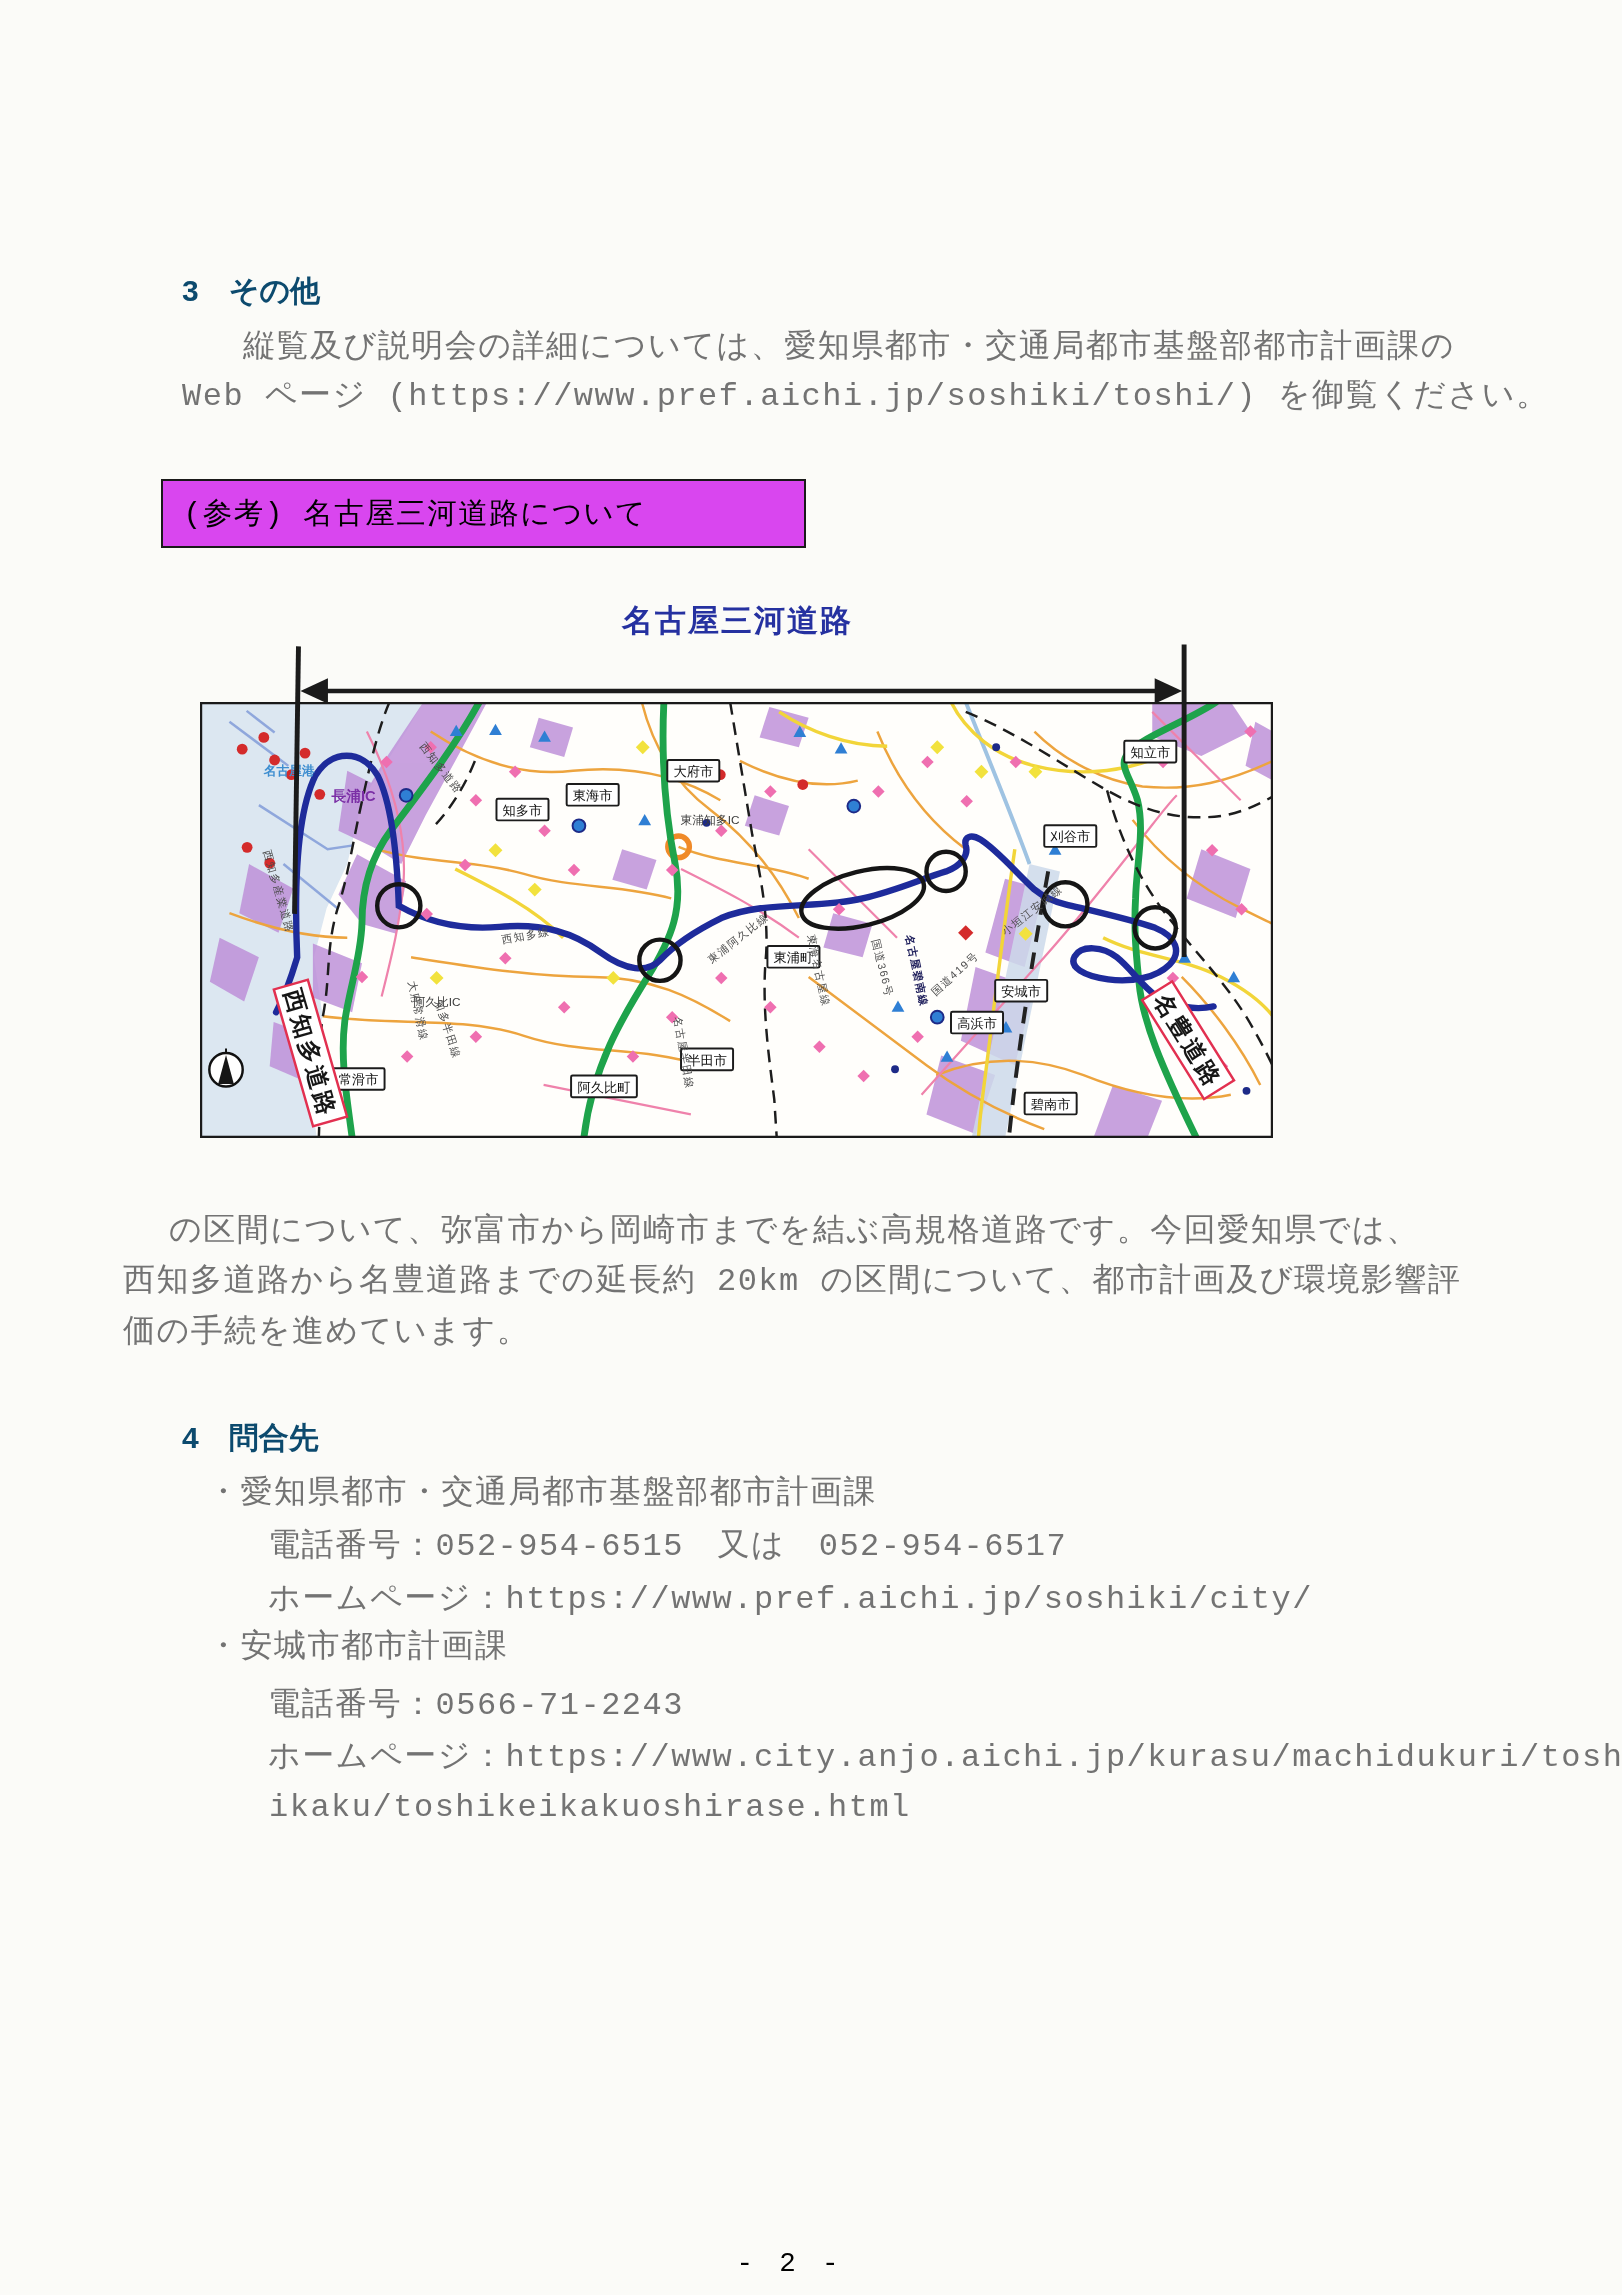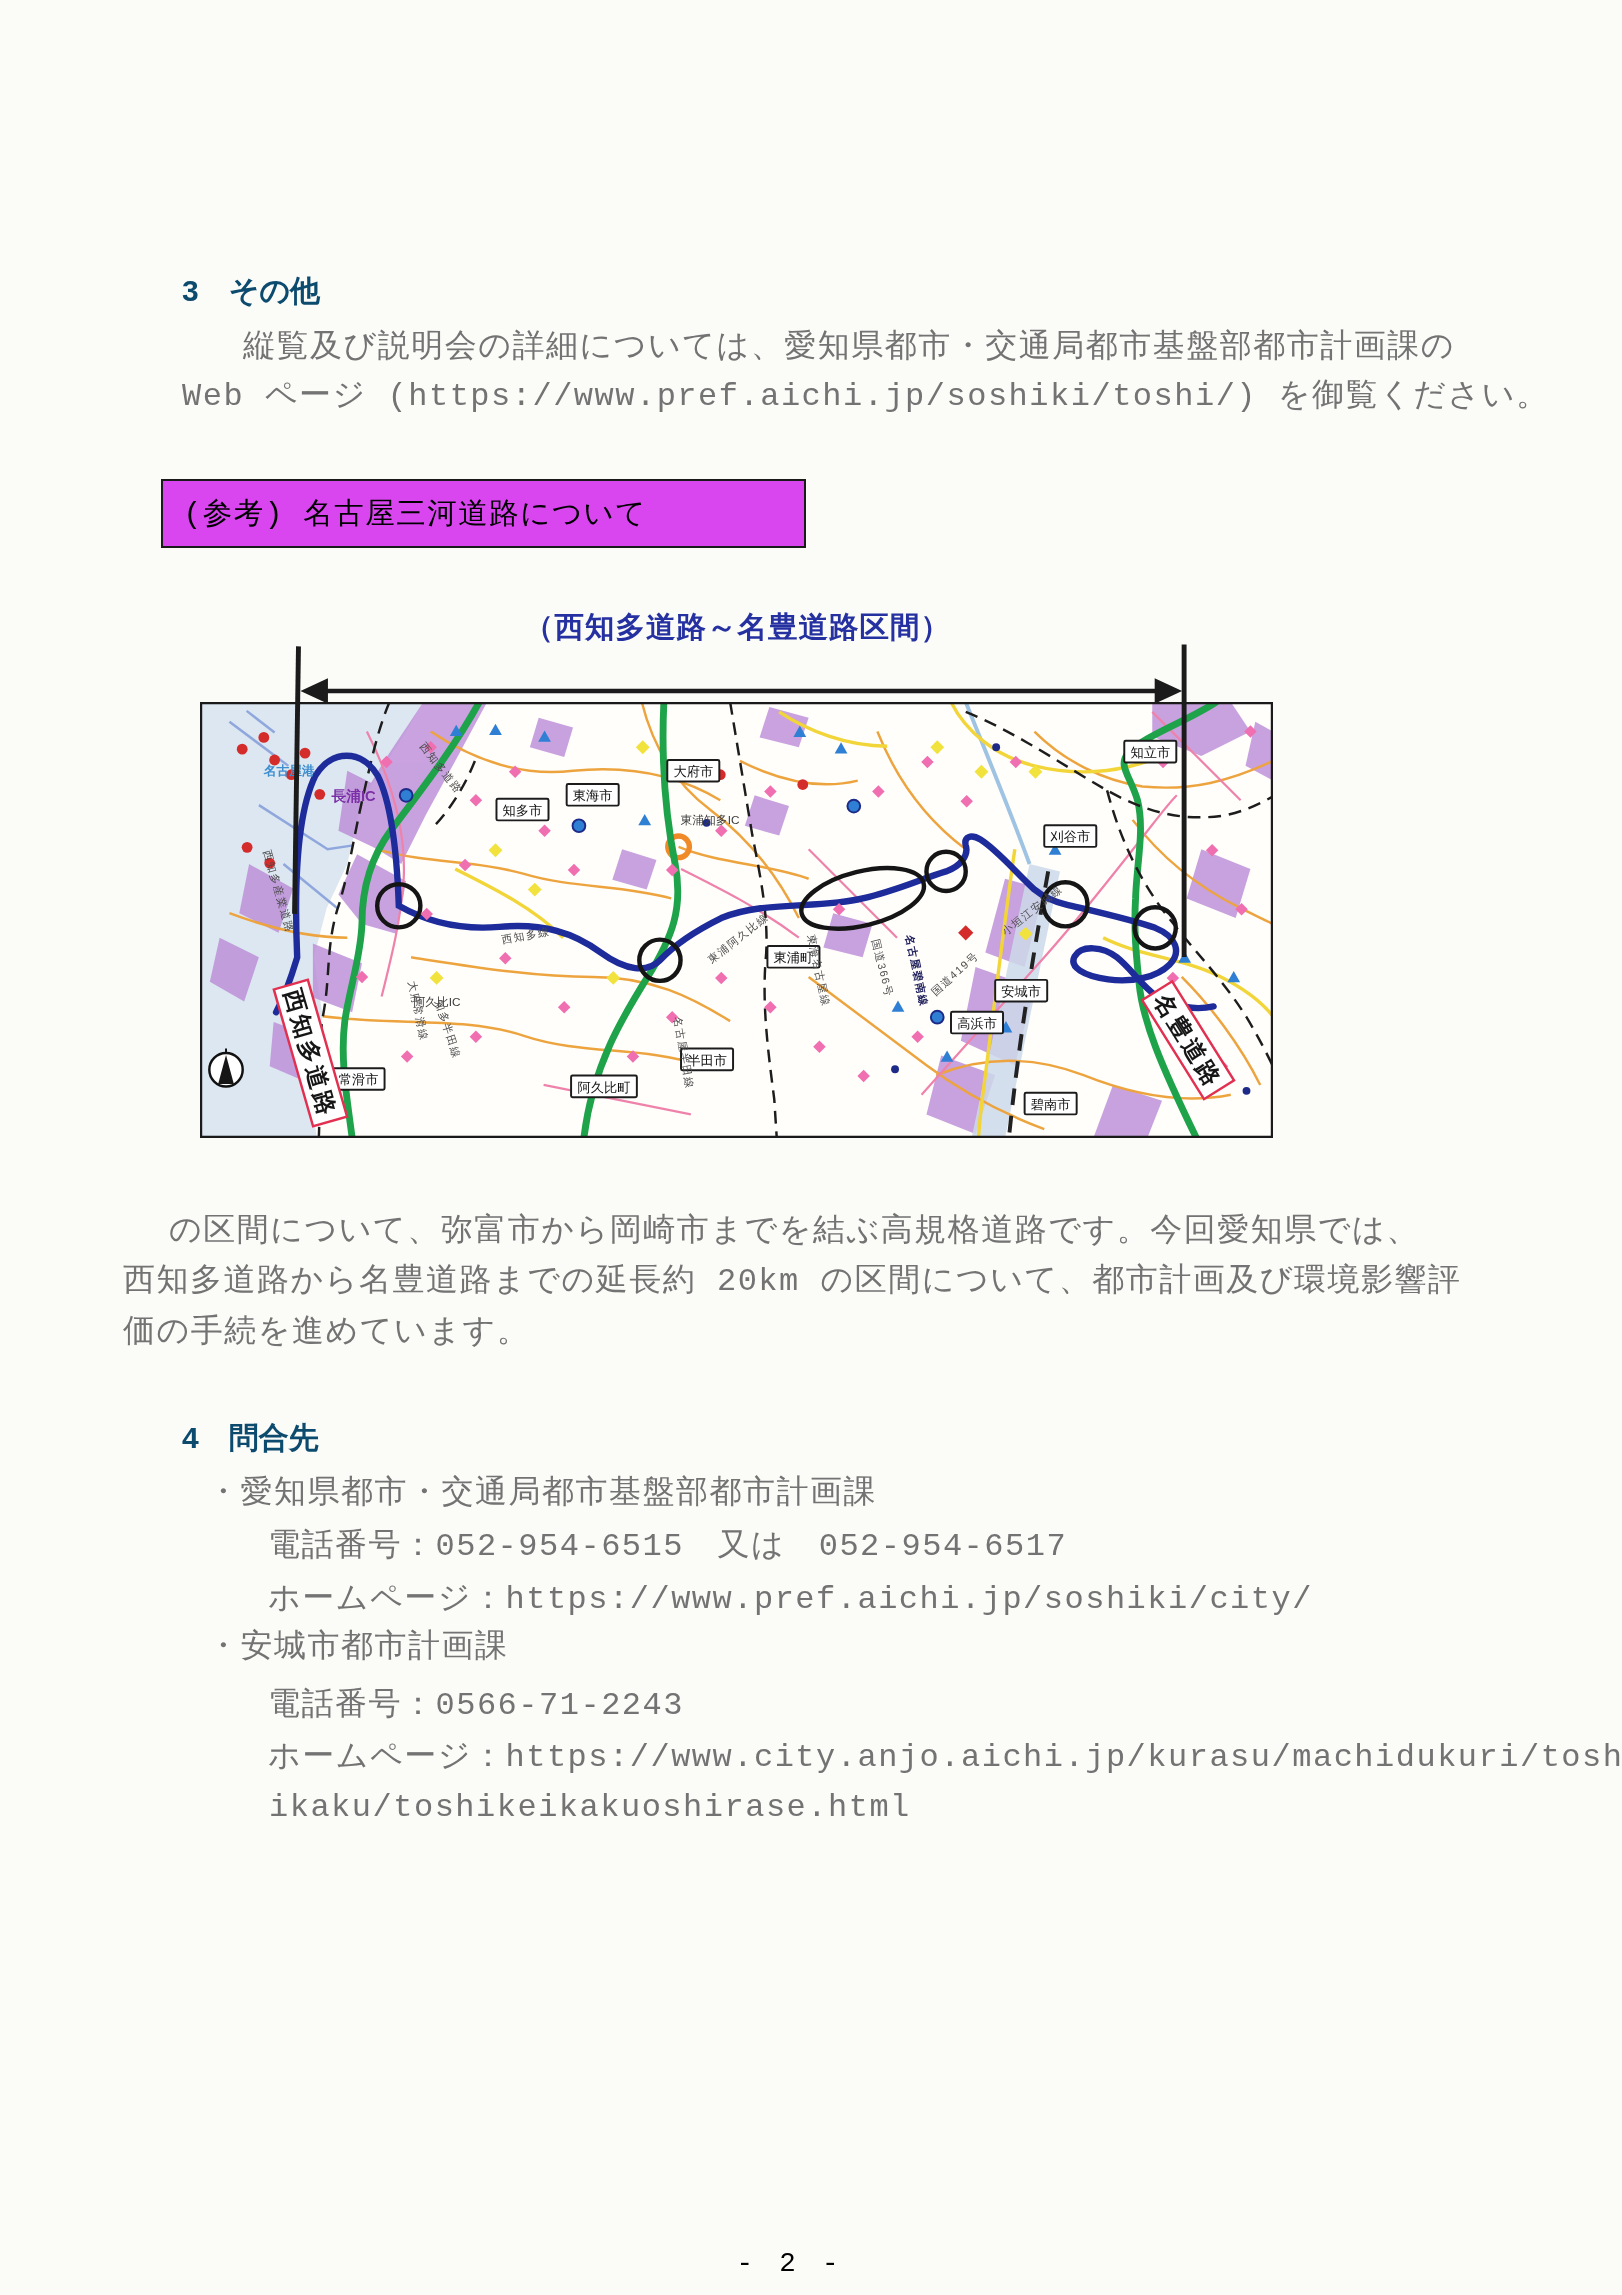--- a/index.html
+++ b/index.html
@@ -22,21 +22,21 @@
 
 <div class="t gothic h" style="left:182px;top:271px;">3　その他</div>
 <div class="t mincho" style="left:243px;top:324px;">縦覧及び説明会の詳細については、愛知県都市・交通局都市基盤部都市計画課の</div>
 <div class="t mincho" style="left:182px;top:373px;">Web ページ (https://www.pref.aichi.jp/soshiki/toshi/) を御覧ください。</div>
 
 <div class="refbox">
   <span class="mincho">(参考) 名古屋三河道路について</span>
 </div>
 
 <div class="maptitle gothic">
-  <div class="l2">（西知多道路～名豊道路区間）</div>
+  <div class="l1">名古屋三河道路</div>
 </div>
 
 <svg style="left:0;top:628px;pointer-events:none;z-index:5;" width="1623" height="344" viewBox="0 0 3306 700">
   <line x1="608" y1="37" x2="600" y2="582" stroke="#1b1b1b" stroke-width="10"></line>
   <line x1="2412" y1="33" x2="2412" y2="670" stroke="#1b1b1b" stroke-width="10"></line>
   <line x1="640" y1="128" x2="2382" y2="128" stroke="#1b1b1b" stroke-width="9"></line>
   <polygon points="612,128 668,102 668,154" fill="#1b1b1b"></polygon>
   <polygon points="2408,128 2352,102 2352,154" fill="#1b1b1b"></polygon>
 </svg>
 

